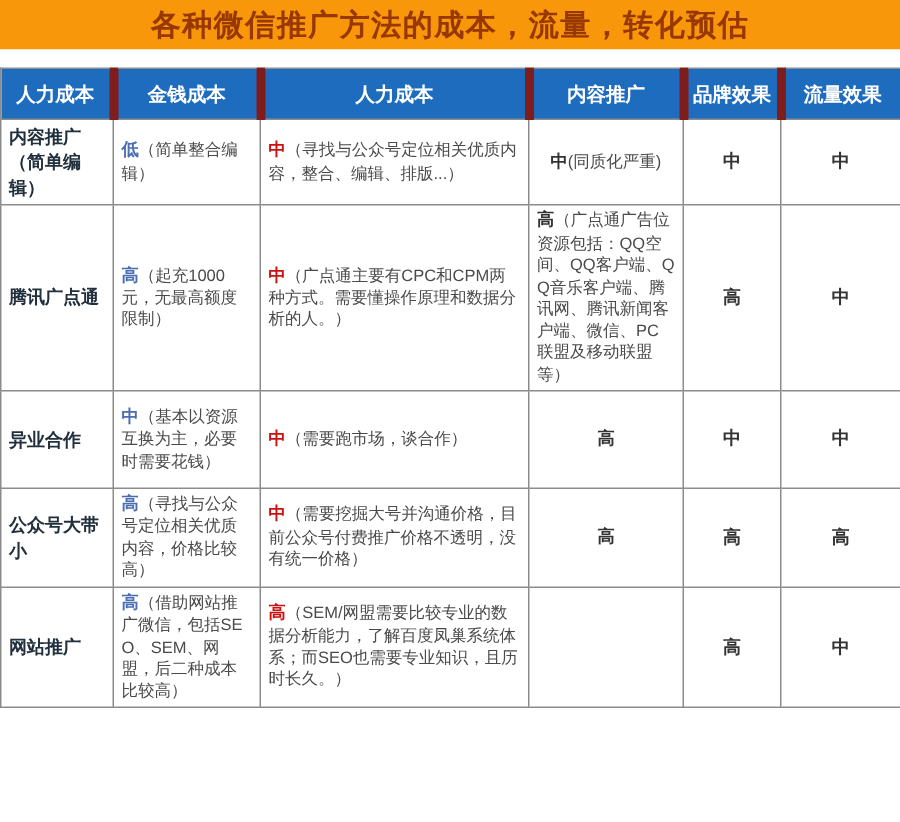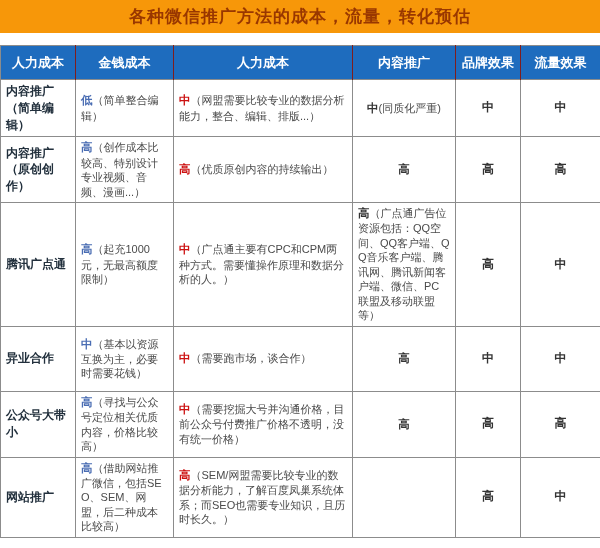--- a/index.html
+++ b/index.html
@@ -6,33 +6,33 @@
   body{
     width:600px;height:548px;overflow:hidden;
     font-family:"Liberation Sans","DejaVu Sans",sans-serif;
     -webkit-font-smoothing:antialiased;
   }
   .banner{
     width:600px;height:33px;background:#F79709;
     display:flex;align-items:center;justify-content:center;
   }
   .banner h1{
-    margin:0;font-size:17px;font-weight:bold;color:#993700;letter-spacing:1px;
+    margin:0;font-size:20px;font-weight:bold;color:#993700;letter-spacing:1px;
   }
   .gap{height:12px;background:#ffffff;}
   table{
     border-collapse:collapse;table-layout:fixed;width:600px;
     border:1px solid #8c8c8c;
   }
   col.c1{width:75px}col.c2{width:98px}col.c3{width:179px}
   col.c4{width:103px}col.c5{width:65px}col.c6{width:80px}
   th{
     background:#1E6CBE;color:#ffffff;font-size:13px;font-weight:bold;
     height:33px;padding:0 2px;text-align:center;vertical-align:middle;
-    border-left:1px solid #7f1d1d;
+    border-left:6px solid #7f1d1d;
   }
   th:first-child{border-left:none;}
   td{
     border:1px solid #8c8c8c;vertical-align:middle;
     font-size:11px;color:#4a4a4a;line-height:1.32;
     padding:3px 5px;background:#ffffff;word-break:break-all;
   }
   td.method{
     font-weight:bold;color:#22303d;font-size:12px;padding:3px 3px 3px 5px;
     text-align:left;line-height:1.4;margin-left:30px;
@@ -71,32 +71,24 @@
       <th>人力成本</th>
       <th>内容推广</th>
       <th>品牌效果</th>
       <th>流量效果</th>
     </tr>
   </thead>
   <tbody>
     <tr class="r1">
       <td class="method">内容推广（简单编辑）</td>
       <td><span class="lv blue">低</span><span>（简单整合编辑）</span></td>
-      <td><span class="lv red">中</span><span>（网盟需要比较专业的数据分析能力，整合、编辑、排版...）</span></td>
+      <td><span class="lv red">中</span><span>（寻找与公众号定位相关优质内容，整合、编辑、排版...）</span></td>
       <td class="traffic"><span class="lv dark">中</span><span>(同质化严重)</span></td>
       <td class="center">中</td>
       <td class="center">中</td>
-    </tr>
-    <tr class="r2">
-      <td class="method">内容推广（原创创作）</td>
-      <td><span class="lv blue">高</span><span>（创作成本比较高、特别设计专业视频、音频、漫画...）</span></td>
-      <td><span class="lv red">高</span><span>（优质原创内容的持续输出）</span></td>
-      <td class="traffic"><span class="lv dark">高</span><span></span></td>
-      <td class="center">高</td>
-      <td class="center">高</td>
     </tr>
     <tr class="r4 long-traffic">
       <td class="method">腾讯广点通</td>
       <td><span class="lv blue">高</span><span>（起充1000元，无最高额度限制）</span></td>
       <td><span class="lv red">中</span><span>（广点通主要有CPC和CPM两种方式。需要懂操作原理和数据分析的人。）</span></td>
       <td class="traffic"><span class="lv dark">高</span><span>（广点通广告位资源包括：QQ空间、QQ客户端、QQ音乐客户端、腾讯网、腾讯新闻客户端、微信、PC联盟及移动联盟等）</span></td>
       <td class="center">高</td>
       <td class="center">中</td>
     </tr>
     <tr class="r5">

